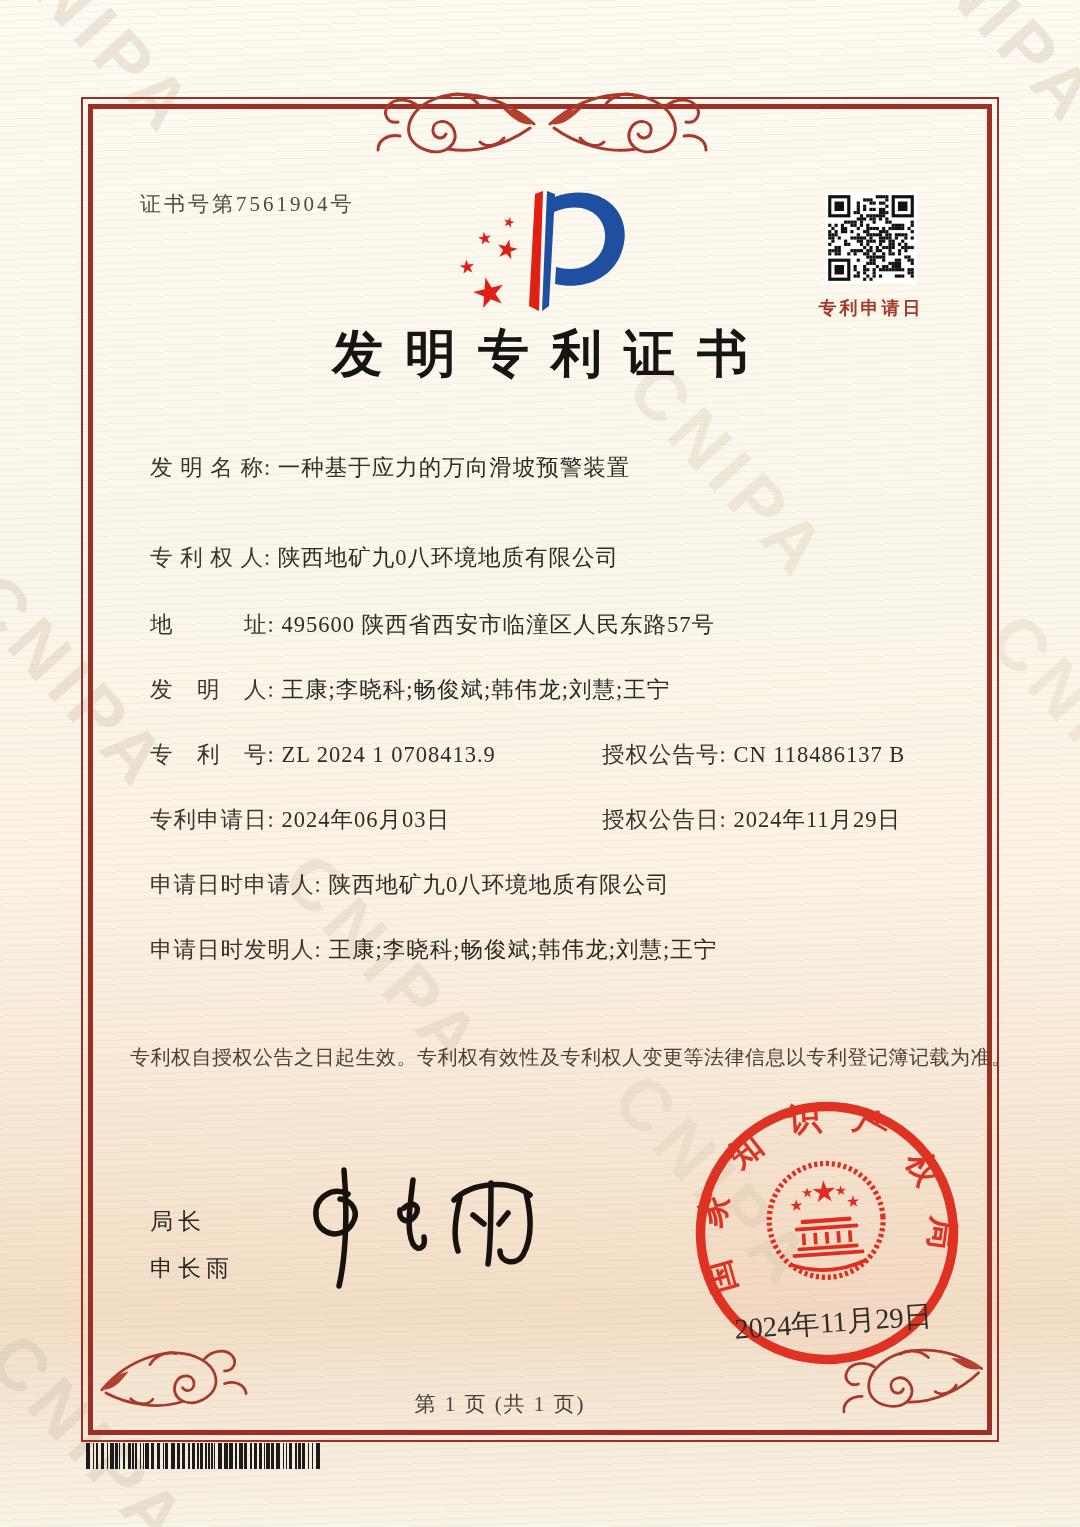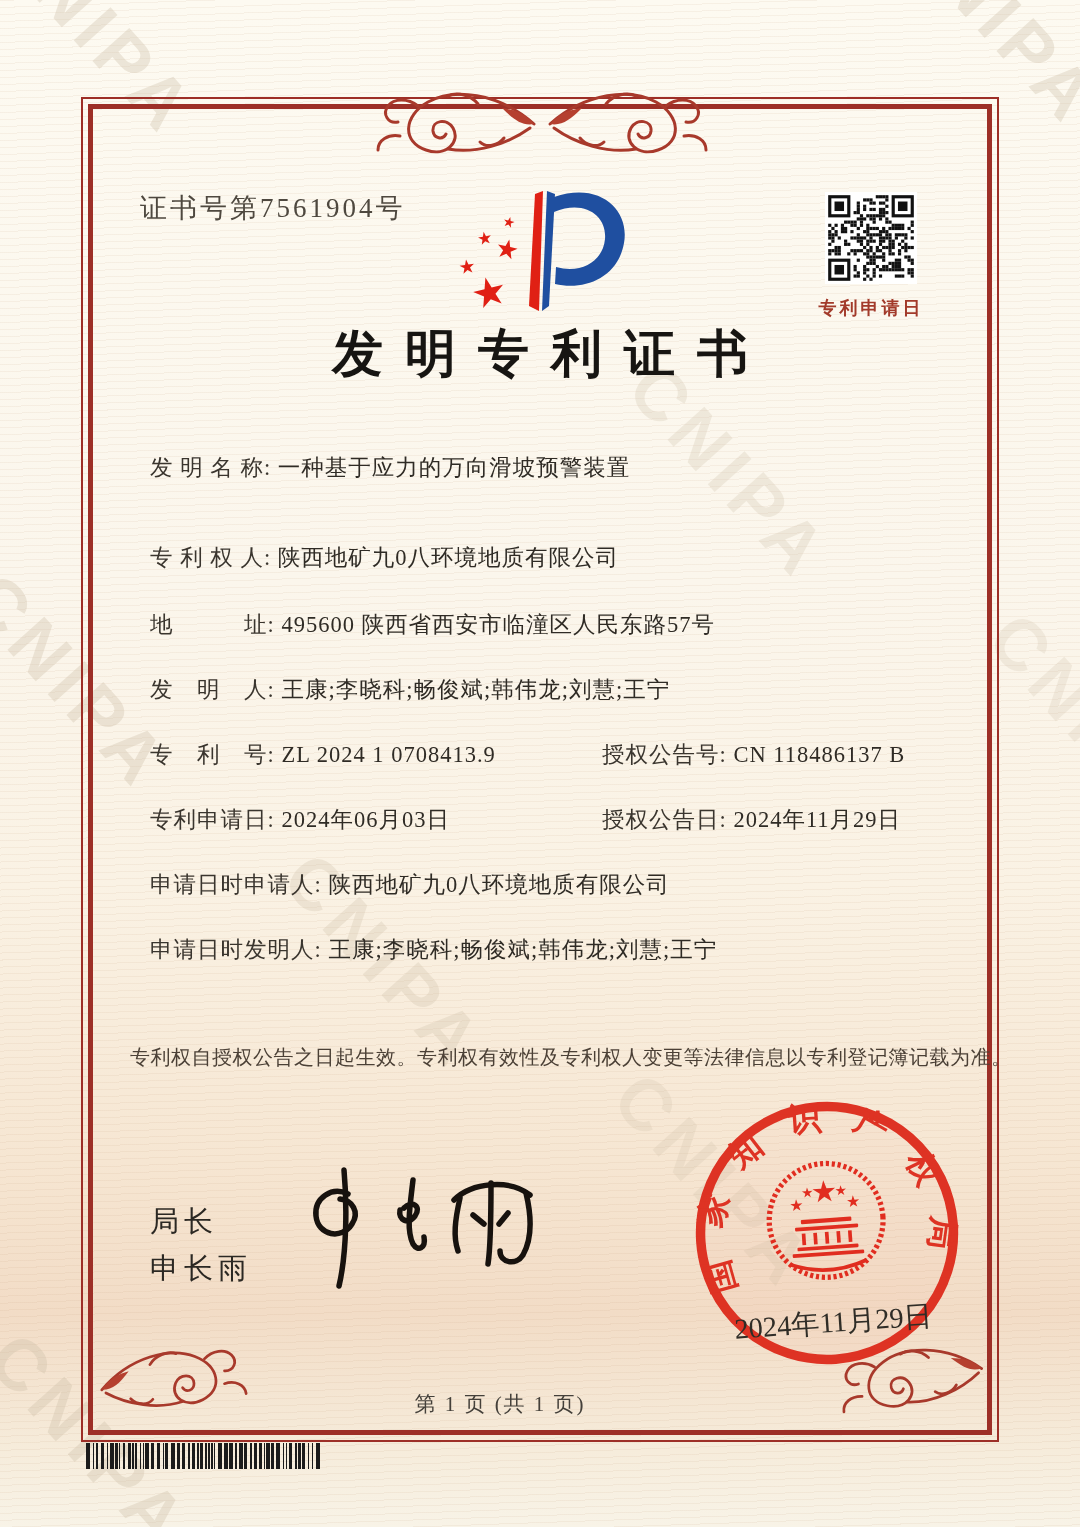--- a/index.html
+++ b/index.html
@@ -18,38 +18,38 @@
     transform:rotate(48deg); white-space:nowrap; pointer-events:none;
   }
   .frame{
     position:absolute; z-index:2; left:88px; top:104px; right:88px; bottom:92px;
     border:5px solid #9d2f27; outline:2px solid #9d2f27; outline-offset:5px;
     pointer-events:none;
   }
   .orn{ position:absolute; z-index:3; pointer-events:none; }
   .cert-no{
     position:absolute; z-index:4; left:140px; top:190px;
-    font-size:27px; letter-spacing:3px; color:#4e483f;
+    font-size:21px; letter-spacing:3px; color:#4e483f;
   }
   .logo{ position:absolute; z-index:4; left:443px; top:180px; }
   .qr-block{ position:absolute; z-index:4; left:803px; top:192px; width:136px; text-align:center; }
   .qr-block svg{ background:#fff; display:block; margin:0 auto; }
   .qr-caption{ margin-top:12px; font-size:18px; letter-spacing:3px; color:#a23a2a; font-weight:600; }
   .title{
     position:absolute; z-index:4; left:0; top:320px; width:1080px; text-align:center;
     font-size:51px; font-weight:700; color:#171512; letter-spacing:22px; padding-left:22px; box-sizing:border-box;
   }
   .row{ position:absolute; z-index:4; left:150px; white-space:nowrap; font-size:22.5px; color:#3a352e; letter-spacing:1px; }
   .row .lab{ display:inline-block; }
   .row .val{ display:inline-block; color:#2f2b25; }
   .row2{ left:602px; }
   .statement{ position:absolute; z-index:4; left:130px; top:1035px; width:830px; color:#4b4036; font-size:20px; letter-spacing:0.5px; line-height:45px; }
   .statement .ln1{ padding-left:40px; white-space:nowrap; }
   .statement .ln2{ white-space:nowrap; }
-  .director{ position:absolute; z-index:4; left:150px; top:1198px; font-family:"Liberation Sans","DejaVu Sans",sans-serif; font-size:29px; color:#2b2823; letter-spacing:5px; line-height:47px; font-weight:500; }
+  .director{ position:absolute; z-index:4; left:150px; top:1198px; font-family:"Liberation Sans","DejaVu Sans",sans-serif; font-size:23px; color:#2b2823; letter-spacing:5px; line-height:47px; font-weight:500; }
   .sig{ position:absolute; z-index:4; left:292px; top:1158px; }
   .seal{ position:absolute; z-index:5; left:690px; top:1096px; transform:rotate(-4deg); opacity:.95; }
   .footer{ position:absolute; z-index:4; left:0; top:1390px; width:1000px; text-align:center; font-size:21px; color:#44403a; letter-spacing:2px; }
   .barcode{ position:absolute; z-index:4; left:86px; top:1443px; height:26px; display:flex; align-items:stretch; }
   .barcode i{ display:block; background:#1b1b1b; }
 </style>
 </head>
 <body>
 
 <div class="page">

